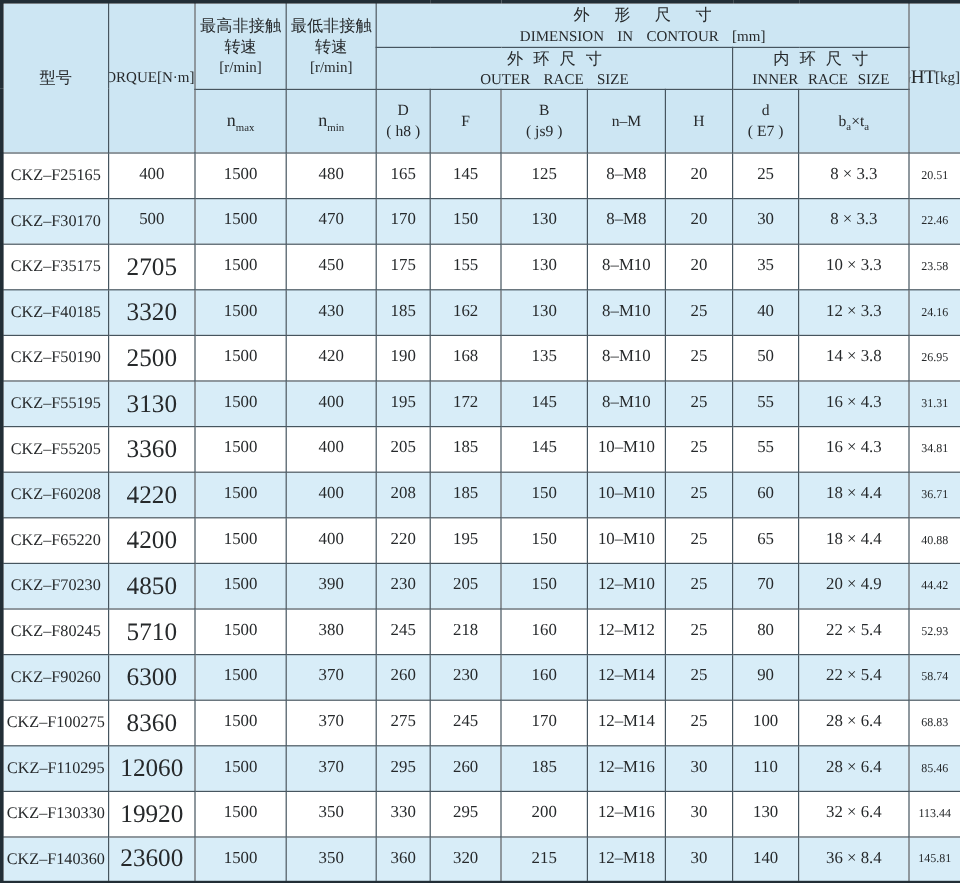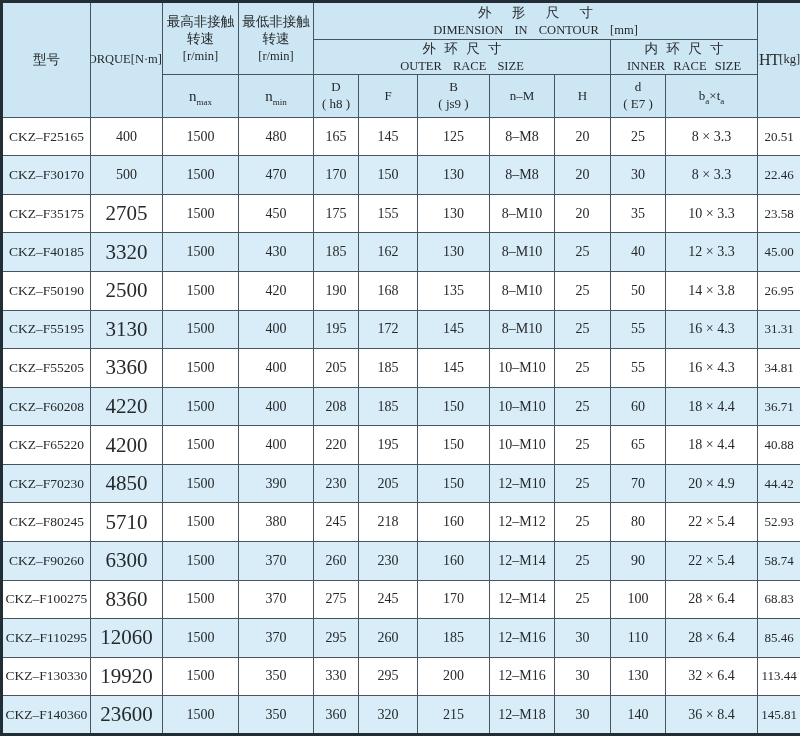--- a/index.html
+++ b/index.html
@@ -12,29 +12,29 @@
     border:3px solid #222e36;
   }
   th,td{
     border:1px solid #46555f;
     text-align:center;vertical-align:middle;
     padding:0;overflow:hidden;
   }
   thead th{background:#cde6f3;font-weight:normal;}
   thead tr:nth-child(1){height:38px;}
   thead tr:nth-child(2){height:34px;font-family:Liberation Serif, serif;}
-  thead tr:nth-child(3){height:43px;}
+  thead tr:nth-child(3){height:53px;}
   tbody tr{height:38px;}
   tbody tr:nth-child(even) td{background:#d8edf8;}
   tbody td{font-size:14px;}
   tbody td:nth-child(1){font-size:13.5px;}
   tbody td:nth-child(2){font-size:21px;}
   tbody tr:nth-child(-n+2) td:nth-child(2){font-size:14px;}
   tbody td:nth-child(11){font-size:14px;}
-  tbody td:nth-child(12){font-size:13px;}
+  tbody td:nth-child(12){font-size:10px;}
   .vstack{display:flex;flex-direction:row;justify-content:flex-end;align-items:center;height:100%;line-height:1.25;}
   .vstack-tight{display:flex;flex-direction:column;justify-content:center;align-items:center;height:100%;line-height:1.3;}
   .cn{font-size:13.5px;}
   .en{font-size:12.5px;}
   .en-narrow{font-size:16px;letter-spacing:-0.5px;}
   .ws-wide{word-spacing:17px;text-align:center;}
   .ws-mid{word-spacing:8px;}
   .ws-sm{word-spacing:5px;}
   .sym{font-size:15px;}
   sub{font-size:9px;line-height:0;}
@@ -203,21 +203,21 @@
     <td>3320</td>
     <td>1500</td>
     <td>430</td>
     <td>185</td>
     <td>162</td>
     <td>130</td>
     <td>8–M10</td>
     <td>25</td>
     <td>40</td>
     <td>12 × 3.3</td>
-    <td>45.00</td>
+    <td>24.16</td>
   </tr>
 
   <tr>
     <td>CKZ–F50190</td>
     <td>2500</td>
     <td>1500</td>
     <td>420</td>
     <td>190</td>
     <td>168</td>
     <td>135</td>

